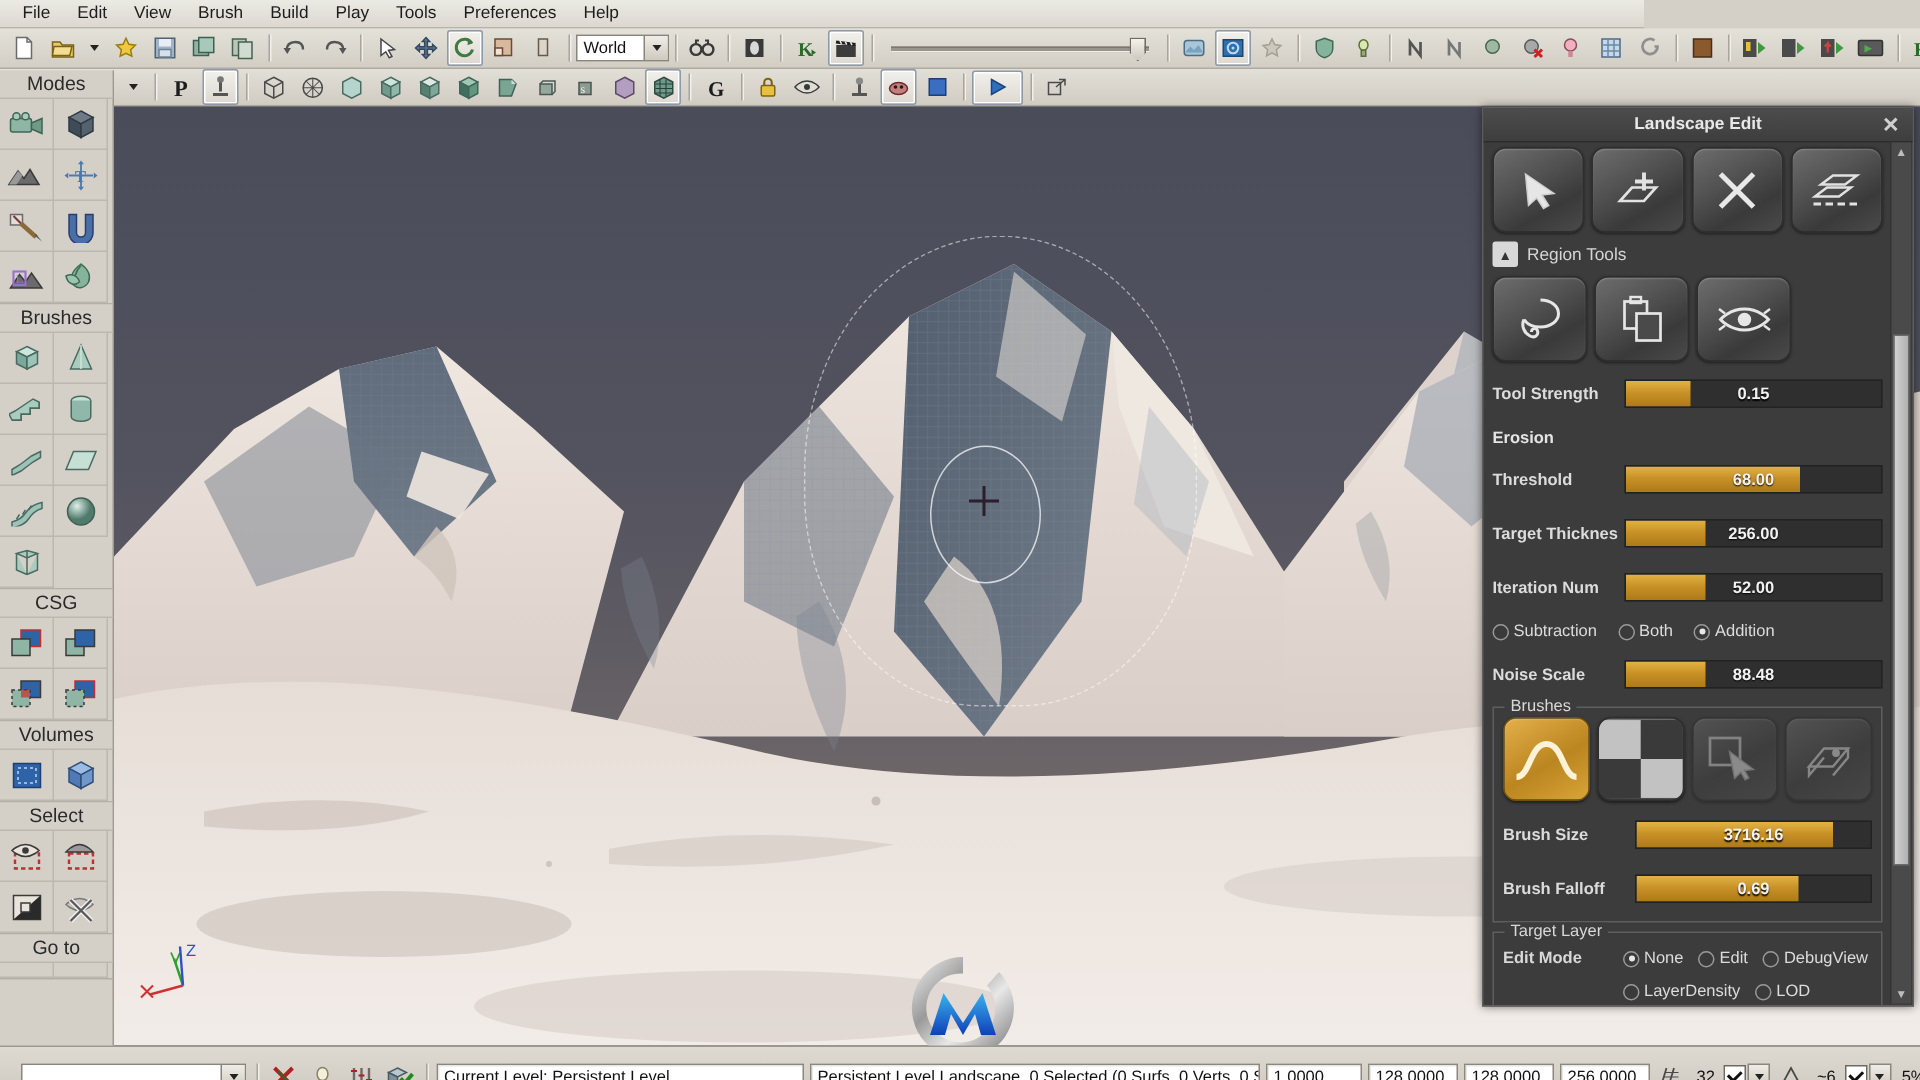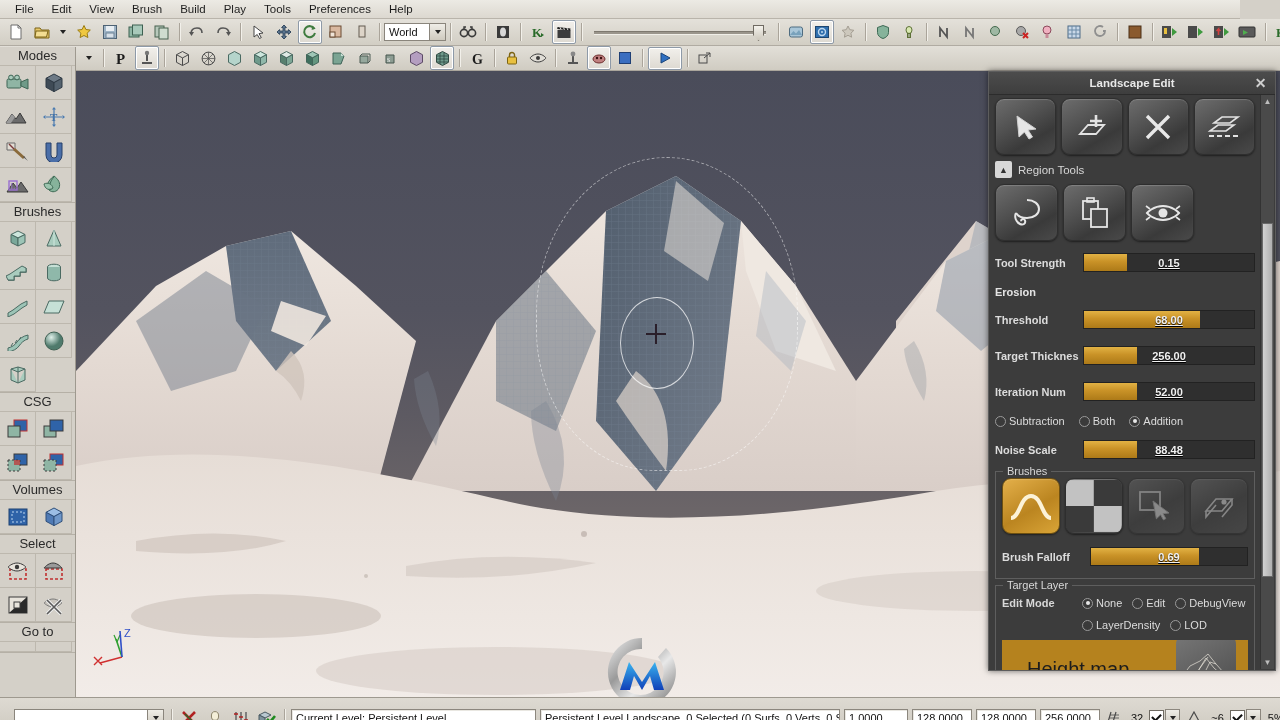--- a/index.html
+++ b/index.html
@@ -7,21 +7,21 @@
     width:1280px;height:720px;overflow:hidden;
     font-family:"Liberation Sans", sans-serif;
     font-size:11px;
     background:#d4d0c8;
     -webkit-font-smoothing:none;
   }
   #app{position:relative;width:1280px;height:720px;}
 
   
   .menubar{
-    position:absolute;left:0;top:0;width:1240px;height:19px;
+    position:absolute;left:0;top:0;width:1096px;height:19px;
     background:linear-gradient(#eceae4,#dcd8d0);
     border-bottom:1px solid #b9b4ab;
     display:flex;align-items:center;padding-left:6px;box-sizing:border-box;
   }
   .menu-item{
     padding:2px 9px;color:#1d1d1d;font-size:11.5px;cursor:default;border-radius:2px;
   }
 
   
   .toolbar1{
@@ -148,21 +148,21 @@
   .slider{
     position:relative;flex:1;height:19px;background:#2f2f2f;
     border:1px solid #222;box-sizing:border-box;overflow:hidden;
   }
   .slider .fill{
     position:absolute;left:0;top:0;bottom:0;
     background:linear-gradient(#e2b244,#c99227 45%,#ad7a18);
   }
   .slider .val{
     position:absolute;inset:0;display:flex;align-items:center;justify-content:center;
-    font-size:11px;font-weight:bold;color:#f2f2f2;text-shadow:0 1px 1px #000;text-decoration:underline;
+    font-size:11px;font-weight:bold;color:#f2f2f2;text-shadow:0 1px 1px #000;
   }
   .grp-label{font-weight:bold;color:#e4e4e4;margin:8px 0 6px 0;font-size:11px;}
 
   .radio-row{display:flex;align-items:center;height:18px;margin:4px 0;font-size:11px;}
   .radio{display:flex;align-items:center;gap:3px;margin-right:14px;color:#dcdcdc;}
   .rdot{
     width:9px;height:9px;border-radius:50%;border:1px solid #9a9a9a;background:#3a3a3a;
     display:flex;align-items:center;justify-content:center;flex:none;
   }
   .rdot.on:after{content:"";width:4px;height:4px;border-radius:50%;background:#e8e8e8;}
@@ -1092,20 +1092,27 @@
           </div>
           <div class="brush-btn dim">
             <svg width="38" height="34" viewBox="0 0 38 34">
                 <path d="M6 22l10-12h16l-10 12z" fill="none" stroke="#cfcfcf" stroke-width="1.6"></path>
                 <path d="M6 22v6l10-12M32 10v6l-10 12" fill="none" stroke="#cfcfcf" stroke-width="1.6"></path>
                 <circle cx="24" cy="13" r="2.6" fill="#d8d8d8"></circle>
               </svg>
           </div>
         </div>
 
+        <div class="row">
+          <span class="lbl">Brush Size</span>
+          <div class="slider">
+            <div class="fill" style="width:84%"></div>
+            <div class="val">3716.16</div>
+          </div>
+        </div>
 
         <div class="row" style="margin-bottom:2px">
           <span class="lbl">Brush Falloff</span>
           <div class="slider">
             <div class="fill" style="width:69%"></div>
             <div class="val">0.69</div>
           </div>
         </div>
       </div>
 

